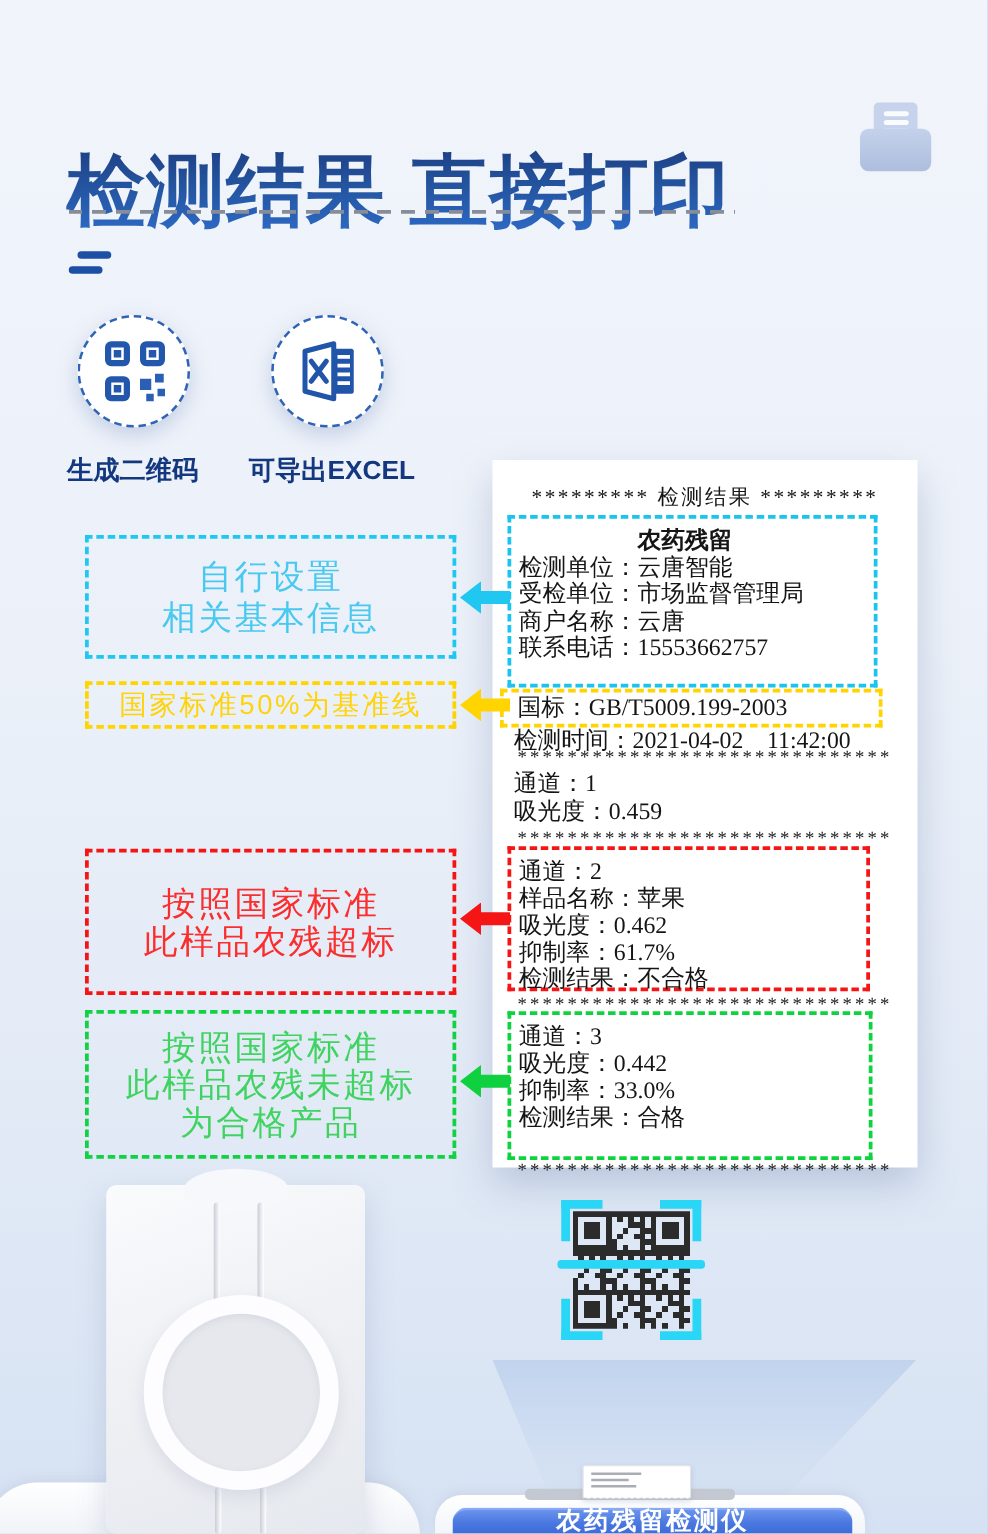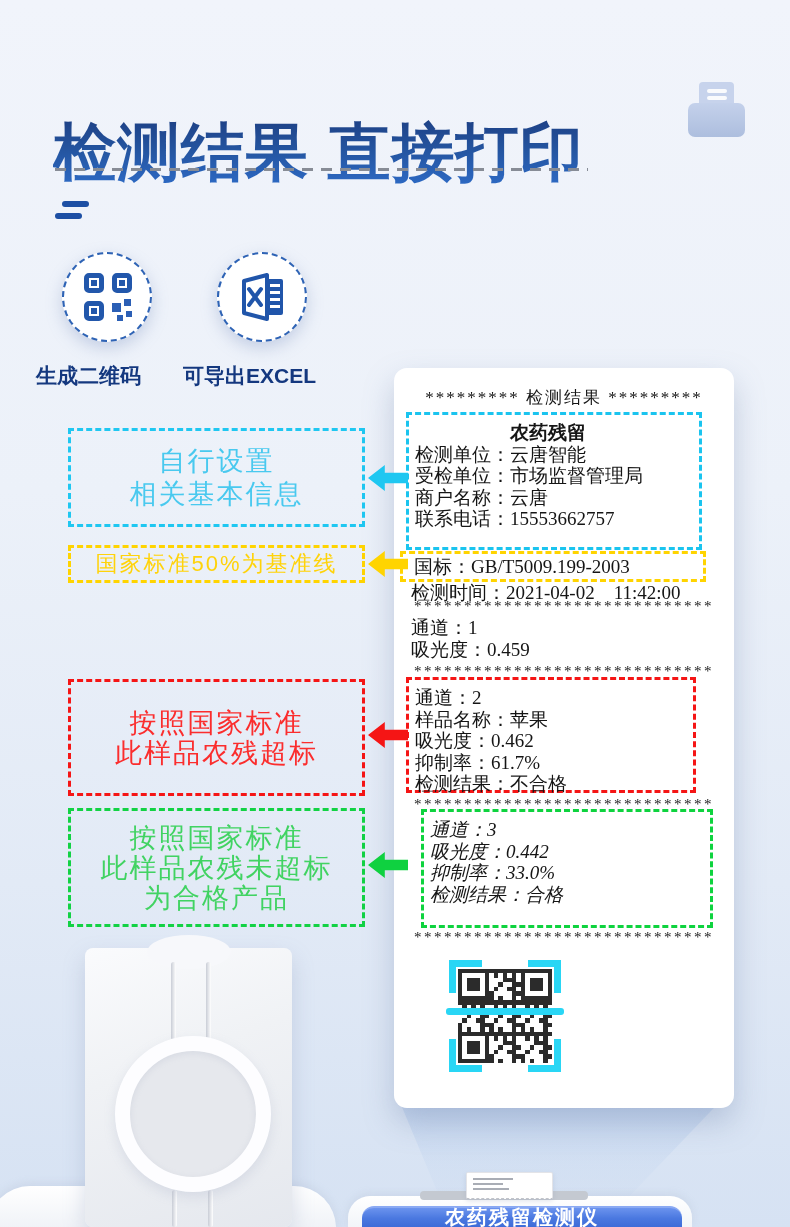--- a/index.html
+++ b/index.html
@@ -26,51 +26,51 @@
   .subtitle{font-size:25px;color:#45484f;letter-spacing:1px;}
 
   
   .feat-circle{position:absolute;width:86px;height:86px;border-radius:50%;background:#fff;
          border:2px dashed #2e63b5;box-shadow:0 6px 16px rgba(130,150,195,.38);}
   .fc1{left:62px;top:252px;} .fc2{left:217px;top:252px;}
   .qr-glyph{position:absolute;left:20px;top:19px;width:48px;height:48px;}
   .qr-glyph .fnd{position:absolute;width:20px;height:20px;border:5px solid #2257ab;border-radius:5px;box-sizing:border-box;}
   .qr-glyph .fnd b{position:absolute;left:2px;top:2px;width:6px;height:6px;background:#2257ab;}
   .qr-glyph .sq{position:absolute;background:#2b5fb5;}
-  .feat-label{position:absolute;top:362px;font-size:21px;font-weight:bold;color:#14387f;}
+  .feat-label{position:absolute;top:362px;font-size:21px;font-weight:bold;color:#14387f;text-align:center;}
   .fl1{left:36px;width:140px;} .fl2{left:183px;width:165px;}
 
   
   .callout{position:absolute;left:68px;width:291px;border:3px dashed;display:flex;flex-direction:column;
            justify-content:center;text-align:center;letter-spacing:2px;}
   .co-info{top:428px;height:93px;border-color:#1fc7f1;color:#49c9ef;font-size:27px;line-height:33px;}
   .co-std{top:545px;height:32px;border-color:#ffd400;color:#ffd30a;font-size:22px;line-height:32px;}
   .co-fail{top:679px;height:111px;border-color:#f51515;color:#fb2d2d;font-size:27px;line-height:30px;}
   .co-pass{top:808px;height:113px;border-color:#12d244;color:#41d362;font-size:27px;line-height:30px;}
   .arrow{position:absolute;left:368px;width:40px;height:26px;z-index:5;
          clip-path:polygon(0 50%,42% 0,42% 30%,100% 30%,100% 70%,42% 70%,42% 100%);}
   .ar-cyan{top:465px;background:#1fc7f1;}
   .ar-yellow{top:551px;background:#ffd400;}
   .ar-red{top:722px;background:#f51515;}
   .ar-green{top:852px;background:#0fd140;}
 
   
-  .receipt{position:absolute;left:394px;top:368px;width:340px;height:740px;background:#fff;z-index:4;
+  .receipt{position:absolute;left:394px;top:368px;width:340px;height:566px;background:#fff;z-index:4;
            box-shadow:0 14px 30px rgba(110,130,170,.35);
-           font-family:"Liberation Serif","DejaVu Serif",serif;color:#151515;border-radius:13px;}
+           font-family:"Liberation Serif","DejaVu Serif",serif;color:#151515;}
   .receipt .abs{position:absolute;}
   .r-header{top:18px;left:0;width:100%;text-align:center;font-size:17px;letter-spacing:2px;}
   .r-sep{left:0;width:100%;text-align:center;font-size:15px;letter-spacing:2.5px;color:#1a1a1a;}
   .r-line{font-size:19px;line-height:21.5px;white-space:pre-wrap;}
   .r-box{border:3px dashed;box-sizing:border-box;}
   .rb-info{left:12px;top:44px;width:296px;height:138px;border-color:#1ac4ef;padding:7px 0 0 6px;}
   .rb-std{left:6px;top:183px;width:306px;height:31px;border-color:#ffd400;}
   .rb-std .r-line{padding-left:11px;line-height:25px;}
   .rb-fail{left:12px;top:309px;width:290px;height:116px;border-color:#f51515;padding:7px 0 0 6px;}
-  .rb-pass{left:27px;top:441px;width:292px;height:119px;border-color:#0ed33e;padding:7px 0 0 6px;font-style:italic;}
+  .rb-pass{left:12px;top:441px;width:292px;height:119px;border-color:#0ed33e;padding:7px 0 0 6px;}
   .r-bold{font-weight:bold;}
   .r-indent{padding-left:95px;}
   .r-time{left:17px;top:214px;}
   .r-ch1{left:17px;top:249px;}
   .r-flex{display:flex;}
 
   
   .r-qr{left:55px;top:592px;width:112px;height:112px;}
   .r-qr svg{position:absolute;left:9px;top:9px;width:94px;height:94px;shape-rendering:crispEdges;}
   .corner{position:absolute;width:26px;height:26px;border:0 solid #29d6f5;}

